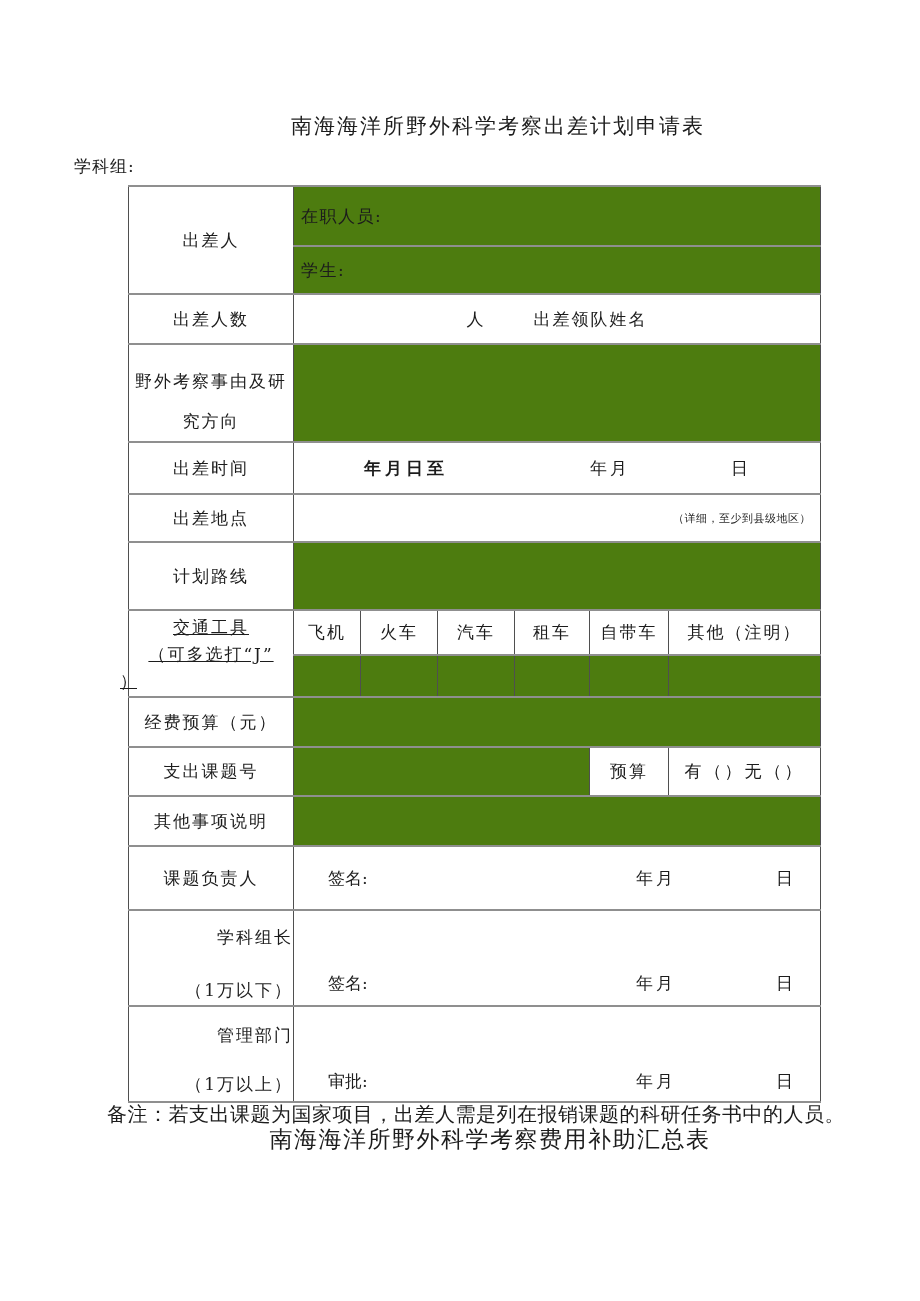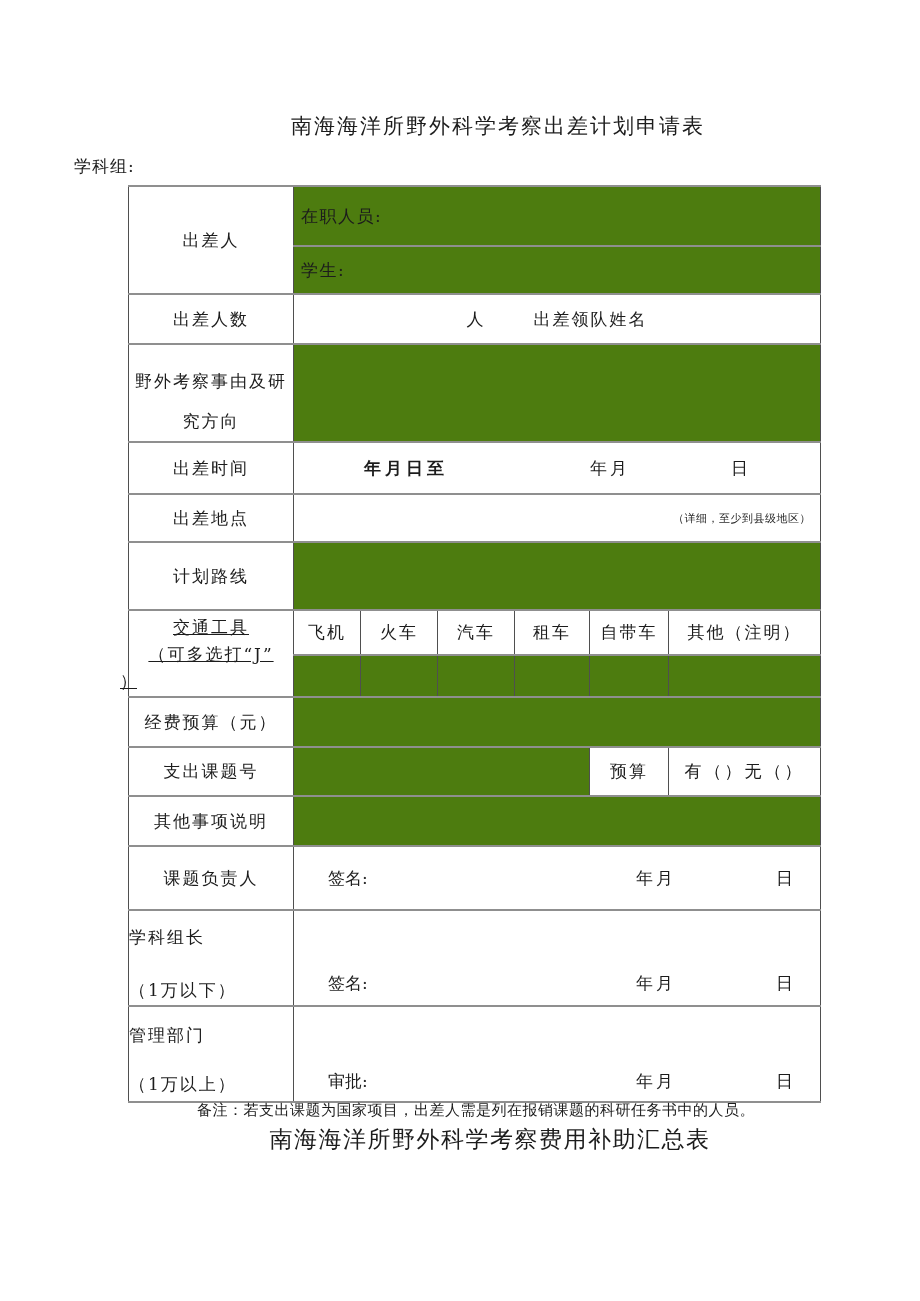--- a/index.html
+++ b/index.html
@@ -34,29 +34,29 @@
   .vcent { top:50%; transform:translateY(-50%); }
   .abs { position:absolute; white-space:nowrap; }
   .hint {
     text-align:right; padding-right:9px; font-size:11px; letter-spacing:0.5px;
     font-family:"DejaVu Sans","Liberation Sans",sans-serif; color:#2a2a2a;
   }
   .headcount-wrap { display:flex; justify-content:center; align-items:center; gap:48px; letter-spacing:2px; }
   .purpose-wrap { text-align:center; letter-spacing:2px; line-height:40px; padding-top:16px; }
   .transport-label-wrap { text-align:center; letter-spacing:2px; line-height:27px; padding-top:2px;text-decoration:underline; }
   .paren-hang { display:block; text-align:left; position:relative; left:-9px; letter-spacing:0; }
-  .twolines { display:flex; flex-direction:column; align-items:flex-start; letter-spacing:2px; }
+  .twolines { display:flex; flex-direction:column; align-items:flex-end; letter-spacing:2px; }
   .tl-a { padding-top:12px; }
   .tl-gap30 { margin-top:30px; }
   .tl-gap26 { margin-top:26px; }
   .ls4 { letter-spacing:4px;font-weight:bold; }
   .ls3 { letter-spacing:3px; }
   .note {
     position:absolute; top:1101px; left:476px; transform:translateX(-50%);
-    font-size:15px; letter-spacing:0.5px; white-space:nowrap;
+    font-size:20px; letter-spacing:0.5px; white-space:nowrap;
   }
   .title2 {
     position:absolute; top:1124px; left:490px; transform:translateX(-50%);
     font-size:23px; letter-spacing:1.5px; white-space:nowrap; font-weight:400;
   }
 </style>
 </head>
 <body>
 
 <div class="title1">南海海洋所野外科学考察出差计划申请表</div>

